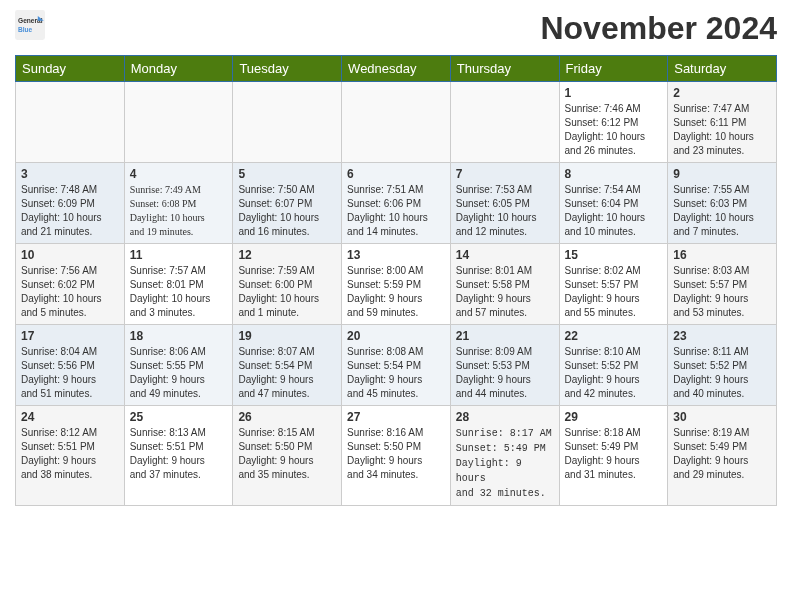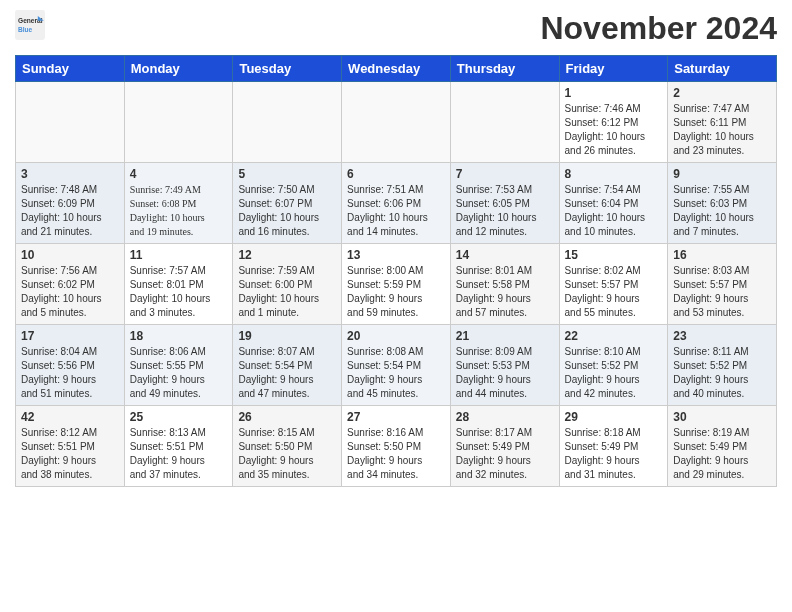--- a/index.html
+++ b/index.html
@@ -40,26 +40,26 @@
     .location {
       font-size: 16px;
       color: #555;
     }
     table {
       width: 100%;
       border-collapse: collapse;
       table-layout: fixed;
     }
     th {
-      background-color: #1d4ed8;
+      background-color: #4d7c0f;
       color: white;
       text-align: left;
       padding: 5px 6px;
       font-size: 13px;
-      font-weight: bold;
+      font-weight: normal;
       border: 1px solid #2e6da4;
     }
     td {
       border: 1px solid #ccc;
       vertical-align: top;
       padding: 4px 5px;
       font-size: 10.5px;
       color: #333;
       height: 80px;
       background: #fff;
@@ -229,37 +229,37 @@
           <td><span class="day-num">22</span><span class="day-info" style="white-space: pre-line;">Sunrise: 8:10 AM
 Sunset: 5:52 PM
 Daylight: 9 hours
 and 42 minutes.</span></td>
           <td><span class="day-num">23</span><span class="day-info" style="white-space: pre-line;">Sunrise: 8:11 AM
 Sunset: 5:52 PM
 Daylight: 9 hours
 and 40 minutes.</span></td>
         </tr>
         <tr class="row-light">
-          <td><span class="day-num">42</span><span class="day-info" style="white-space: pre-line;">Sunrise: 8:12 AM
+          <td><span class="day-num">24</span><span class="day-info" style="white-space: pre-line;">Sunrise: 8:12 AM
 Sunset: 5:51 PM
 Daylight: 9 hours
 and 38 minutes.</span></td>
           <td><span class="day-num">25</span><span class="day-info" style="white-space: pre-line;">Sunrise: 8:13 AM
 Sunset: 5:51 PM
 Daylight: 9 hours
 and 37 minutes.</span></td>
           <td><span class="day-num">26</span><span class="day-info" style="white-space: pre-line;">Sunrise: 8:15 AM
 Sunset: 5:50 PM
 Daylight: 9 hours
 and 35 minutes.</span></td>
           <td><span class="day-num">27</span><span class="day-info" style="white-space: pre-line;">Sunrise: 8:16 AM
 Sunset: 5:50 PM
 Daylight: 9 hours
 and 34 minutes.</span></td>
-          <td><span class="day-num">28</span><span class="day-info" style="white-space: pre-line;">Sunrise: 8:17 AM
+          <td><span class="day-num">28</span><span class="day-info" style="white-space: pre-line; font-family: Liberation Mono, monospace;">Sunrise: 8:17 AM
 Sunset: 5:49 PM
 Daylight: 9 hours
 and 32 minutes.</span></td>
           <td><span class="day-num">29</span><span class="day-info" style="white-space: pre-line;">Sunrise: 8:18 AM
 Sunset: 5:49 PM
 Daylight: 9 hours
 and 31 minutes.</span></td>
           <td><span class="day-num">30</span><span class="day-info" style="white-space: pre-line;">Sunrise: 8:19 AM
 Sunset: 5:49 PM
 Daylight: 9 hours

